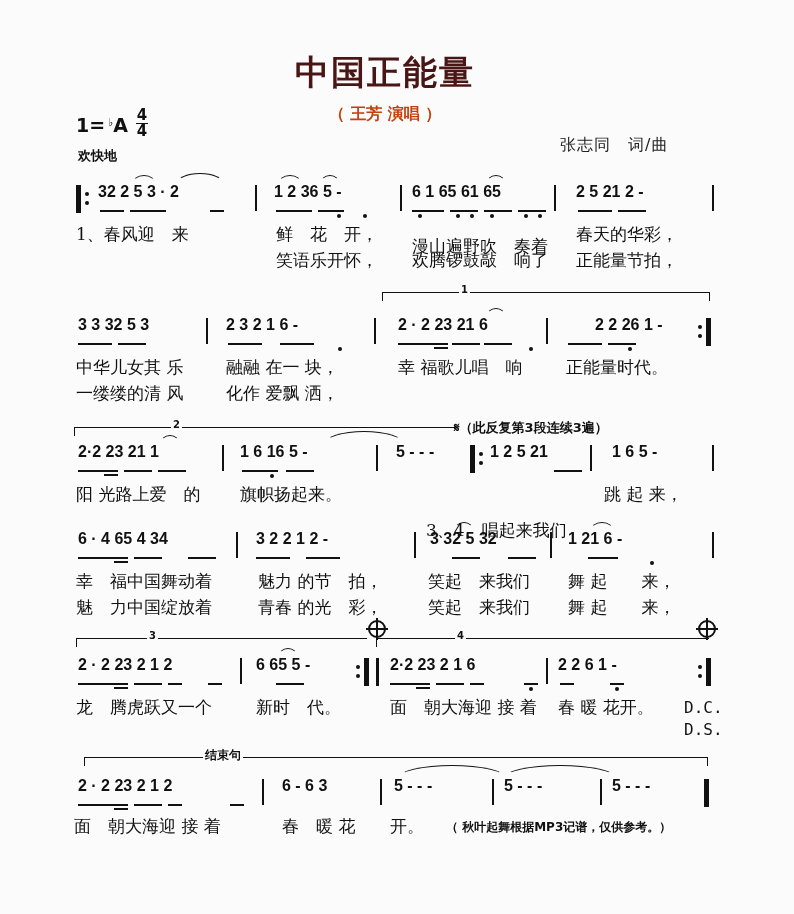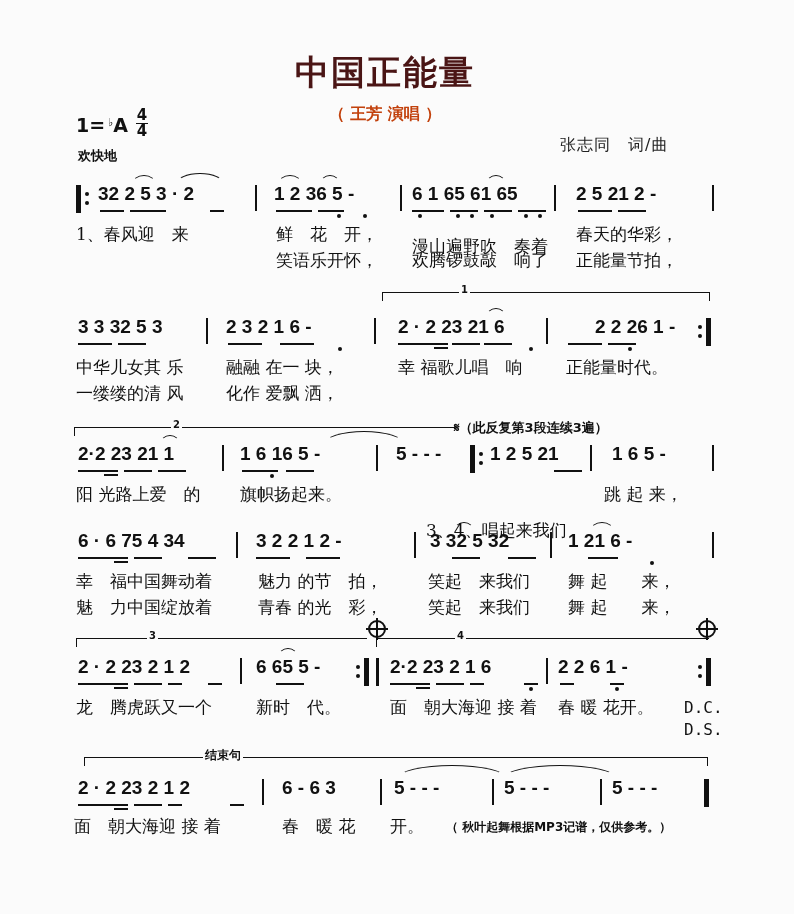--- a/index.html
+++ b/index.html
@@ -14,21 +14,21 @@
   }
   .subtitle { left: 0; width: 770px; top: 104px; text-align: center; font-size: 16px; font-weight: bold; color: #c2410c; }
   .key { left: 76px; top: 114px; font-size: 19px; font-weight: bold; }
   .key sup { font-size: 11px; vertical-align: 6px; margin-left: 3px; }
   .timesig { left: 136px; top: 108px; display: flex; flex-direction: column; align-items: center; font-size: 15px; font-weight: bold; line-height: 15px; }
   .timesig .frac { border-top: 1.5px solid #111; width: 12px; height: 0; }
   .tempo { left: 78px; top: 147px; font-size: 13px; font-weight: bold; }
   .author { left: 560px; top: 135px; font-size: 16px; color: #222; letter-spacing: 1px; }
 
   .row { position: absolute; left: 72px; width: 650px; }
-  .notes { position: absolute; left: 0; height: 30px; font-size: 19px; font-weight: bold; font-family: "Liberation Sans", "DejaVu Sans", sans-serif; white-space: pre; }
+  .notes { position: absolute; left: 0; height: 30px; font-size: 16px; font-weight: bold; font-family: "Liberation Sans", "DejaVu Sans", sans-serif; white-space: pre; }
   .lyric { position: absolute; left: 0; font-size: 17px; font-family: "DejaVu Serif", "Liberation Serif", serif; white-space: pre; color: #111; }
   .ul { position: absolute; height: 2px; background: #111; }
   .ul2 { position: absolute; height: 1.5px; background: #111; }
   .bar { position: absolute; width: 2px; height: 26px; background: #111; }
   .thick { position: absolute; width: 5px; height: 28px; background: #111; }
   .dotb { position: absolute; width: 4px; height: 4px; border-radius: 50%; background: #111; }
   .arc { position: absolute; border: 1.6px solid #111; border-bottom: none; border-left-color: transparent; border-right-color: transparent; border-radius: 50% 50% 0 0 / 100% 100% 0 0; }
   .volta { position: absolute; height: 8px; border-top: 1.6px solid #111; border-left: 1.6px solid #111; }
   .volta.r { border-right: 1.6px solid #111; }
   .volta-lbl { position: absolute; top: -9px; font-size: 10px; background: #fbfbfb; padding: 0 2px; font-weight: bold; }
@@ -180,21 +180,21 @@
   <div class="bar" style="left:640px;top:2px;"></div>
 
   <div class="lyric" style="left:4px;top:40px;">阳 光路上爱　的</div>
   <div class="lyric" style="left:168px;top:40px;">旗帜扬起来。</div>
   <div class="lyric" style="left:354px;top:40px;margin-top:36px;">3、4、唱起来我们</div>
   <div class="lyric" style="left:532px;top:40px;">跳 起 来，</div>
 </div>
 
 <div class="row" style="top:530px;height:90px;">
 
-  <div class="notes" style="left:6px;top:0;">6 · 6 75 4 34</div>
+  <div class="notes" style="left:6px;top:0;">6 · 4 65 4 34</div>
   <div class="ul" style="left:6px;top:27px;width:50px;"></div>
   <div class="ul2" style="left:42px;top:31px;width:14px;"></div>
   <div class="ul" style="left:62px;top:27px;width:28px;"></div>
   <div class="ul" style="left:116px;top:27px;width:28px;"></div>
   <div class="bar" style="left:164px;top:2px;"></div>
 
   <div class="notes" style="left:184px;top:0;">3 2 2 1 2 -</div>
   <div class="ul" style="left:184px;top:27px;width:34px;"></div>
   <div class="ul" style="left:234px;top:27px;width:34px;"></div>
   <div class="bar" style="left:342px;top:2px;"></div>

